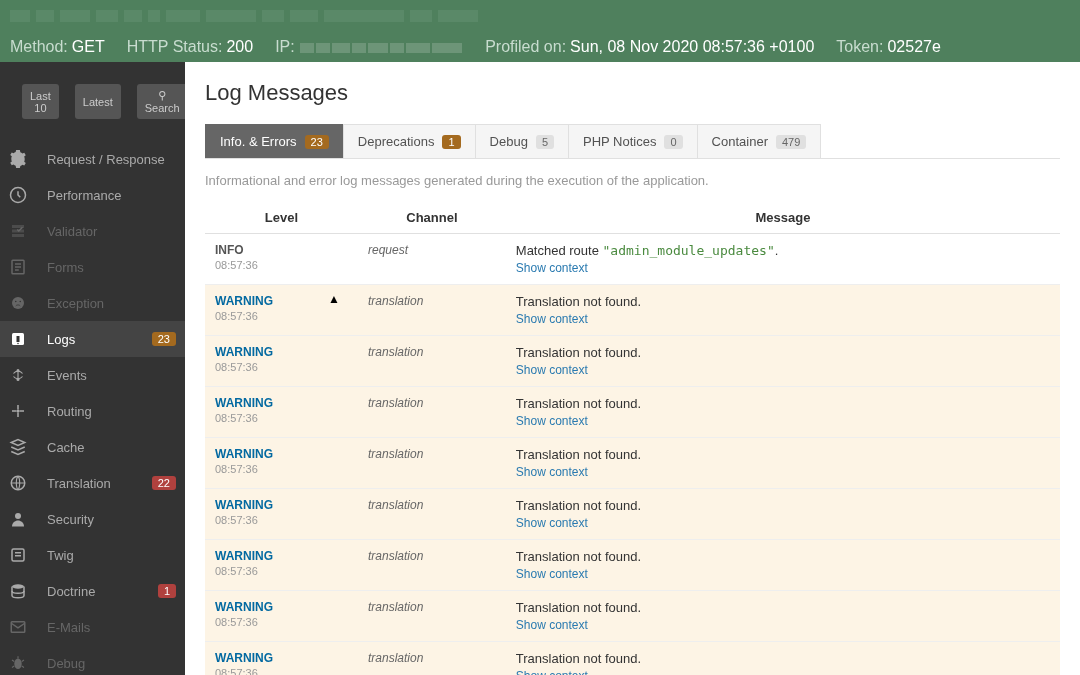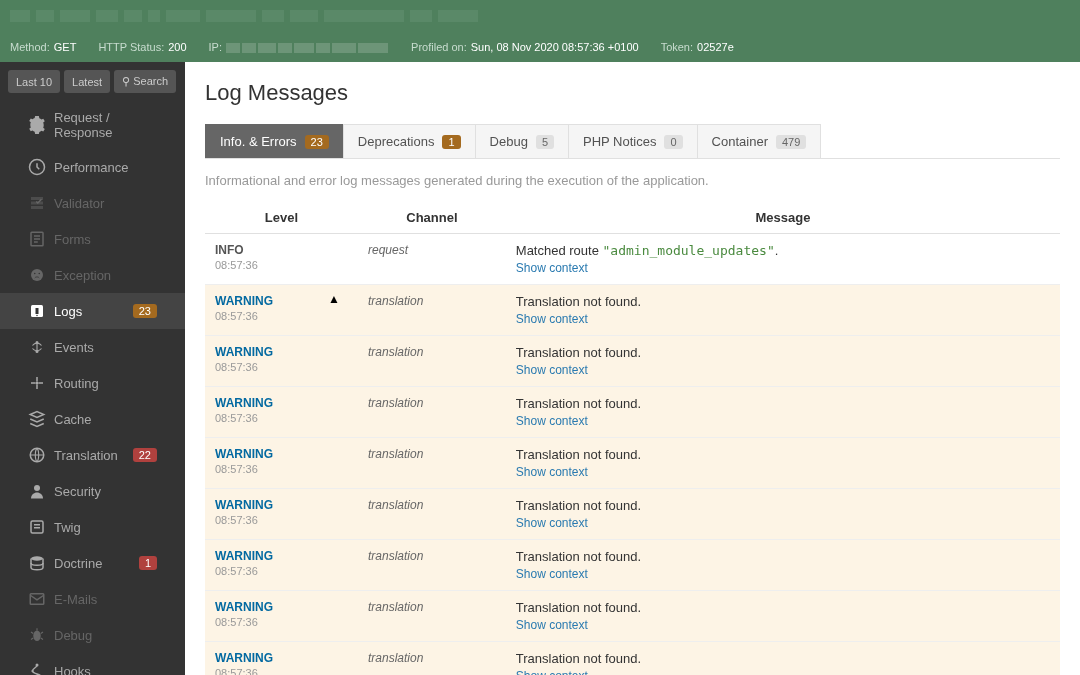--- a/index.html
+++ b/index.html
@@ -1,32 +1,32 @@
 <!DOCTYPE html>
 <html><head>
   <meta charset="utf-8">
   <style>
     * { margin: 0; padding: 0; box-sizing: border-box; }
     body { font-family: -apple-system, BlinkMacSystemFont, "Segoe UI", Helvetica, Arial, sans-serif; font-size: 13px; background: #f5f5f5; width: 1080px; height: 675px; overflow: hidden; }
     
     .header { background: #4f805d; color: #fff; padding: 0 10px; }
     .header-top { height: 32px; display: flex; align-items: center; gap: 6px; }
     .header-top .block { background: #5a8968; height: 12px; }
-    .header-bottom { height: 30px; display: flex; align-items: center; gap: 22px; font-size: 11px; }
+    .header-bottom { height: 30px; display: flex; align-items: center; gap: 22px; font-size: 16px; }
     .header-bottom .label { color: #c8dccf; }
     .header-bottom .value { color: #fff; margin-left: 4px; }
     .redact { display: inline-block; background: #6d9578; height: 10px; width: 14px; margin: 0 1px; vertical-align: middle; }
     
     .layout { display: flex; height: calc(675px - 62px); }
     
     .sidebar { width: 185px; background: #333; color: #aaa; display: flex; flex-direction: column; }
-    .sidebar-top { padding: 8px; display: flex; gap: 4px; }
+    .sidebar-top { padding: 22px; display: flex; gap: 16px; }
     .sidebar-top button { background: #555; border: none; color: #ccc; padding: 5px 8px; font-size: 11px; border-radius: 3px; cursor: pointer; }
     .sidebar-list { list-style: none; }
-    .sidebar-item { display: flex; align-items: center; padding: 9px 28px; gap: 8px; cursor: pointer; color: #aaa; }
+    .sidebar-item { display: flex; align-items: center; padding: 9px 9px; gap: 20px; cursor: pointer; color: #aaa; }
     .sidebar-item.active { background: #444; color: #fff; }
     .sidebar-item .icon { width: 18px; height: 18px; flex-shrink: 0; display: flex; align-items: center; justify-content: center; }
     .sidebar-item .label { flex: 1; font-size: 13px; }
     .sidebar-item .badge { background: #b0413e; color: #fff; padding: 1px 6px; border-radius: 3px; font-size: 11px; }
     .sidebar-item .badge.orange { background: #a46a1f; }
     .sidebar-item.dim { color: #666; }
     .sidebar-item.dim .icon svg { fill: #666; }
     .sidebar-item .icon svg { fill: #aaa; width: 18px; height: 18px; }
     .sidebar-item.active .icon svg { fill: #fff; }
     

